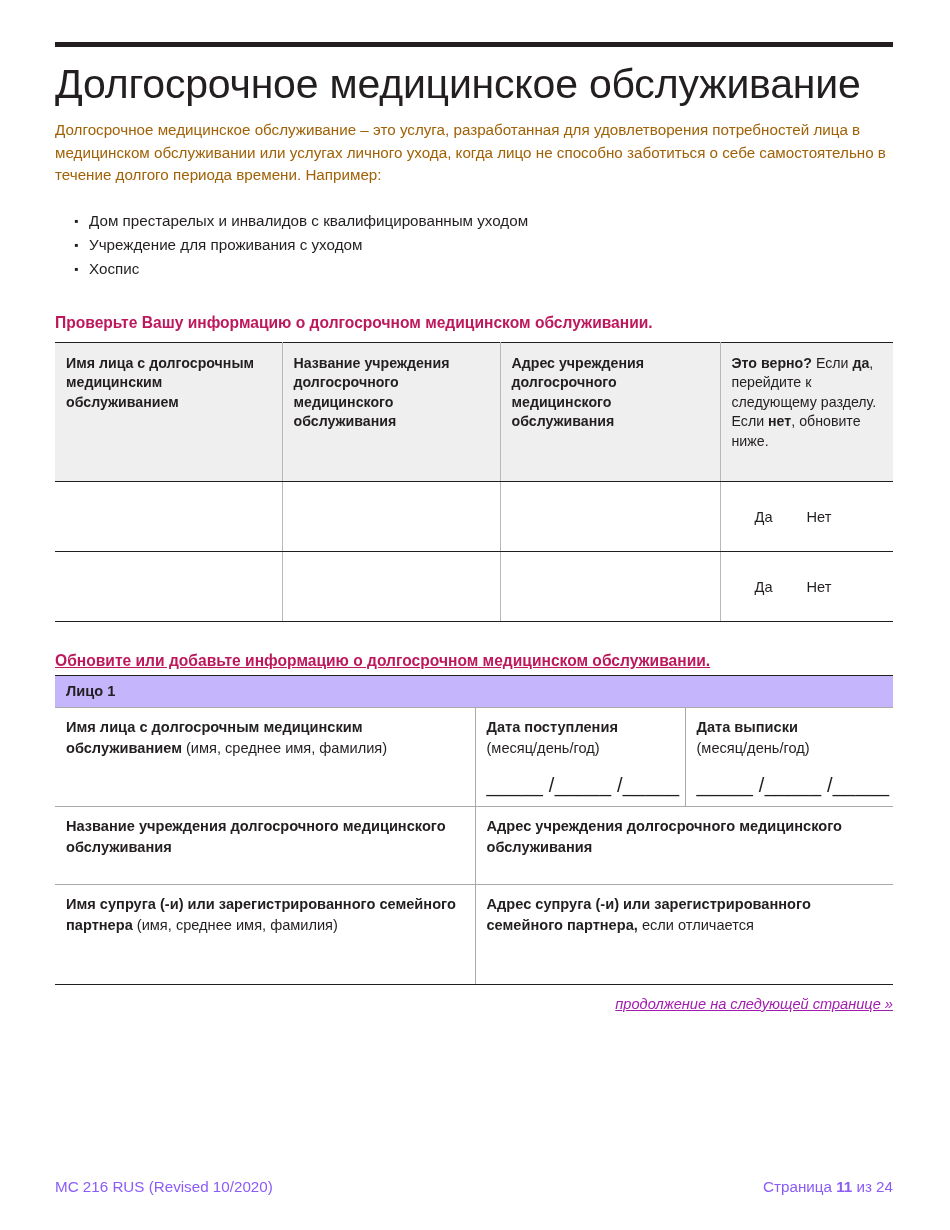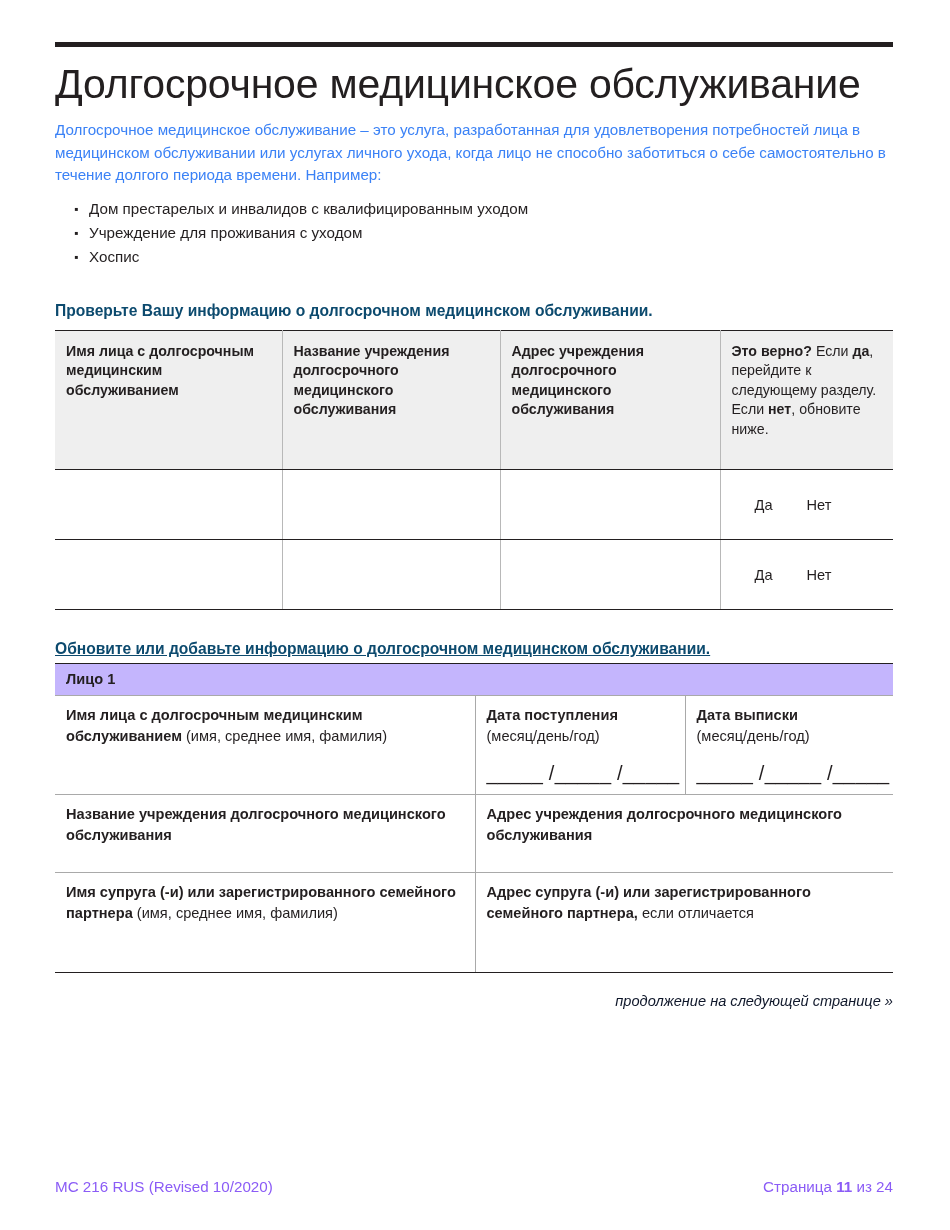--- a/index.html
+++ b/index.html
@@ -38,22 +38,22 @@
     line-height: 46px;
     font-weight: 400;
     letter-spacing: -0.2px;
     margin: 0 0 12px 0;
     color: #231f20;
   }
 
   .intro {
     font-size: 15.2px;
     line-height: 22.5px;
-    margin: 0 0 10px 0;
-    color: #3b82f6;
+    margin: 0 0 22px 0;
+    color: #a16207;
   }
 
   ul.bullets {
     list-style: none;
     margin: 4px 0 0 0;
     padding: 0;
   }
   ul.bullets li {
     font-size: 15.2px;
     line-height: 24px;
@@ -67,21 +67,21 @@
     font-size: 12px;
     line-height: 24px;
     color: #231f20;
   }
 
   .section-heading {
     font-size: 15.6px;
     font-weight: bold;
     line-height: 20px;
     margin: 32px 0 9px 0;
-    color: #0c4a6e;
+    color: #be185d;
   }
   .section-heading.second {
     margin-top: 29px;
     margin-bottom: 4px;
     text-decoration: underline;
   }
 
   
   table.verify {
     width: 838px;
@@ -164,22 +164,23 @@
   }
 
   .row-h1 { height: 76px; }
   .row-h2 { height: 78px; }
   .row-h3 { height: 100px; }
 
   .continued {
     text-align: right;
     font-style: italic;
     font-size: 14.6px;
-    margin-top: 20px;
-    color: #0f172a;
+    margin-top: 11px;
+    color: #a21caf;
+    text-decoration: underline;
   }
 
   
   .footer {
     position: absolute;
     left: 55px;
     top: 1178px;
     width: 838px;
     display: flex;
     justify-content: space-between;

